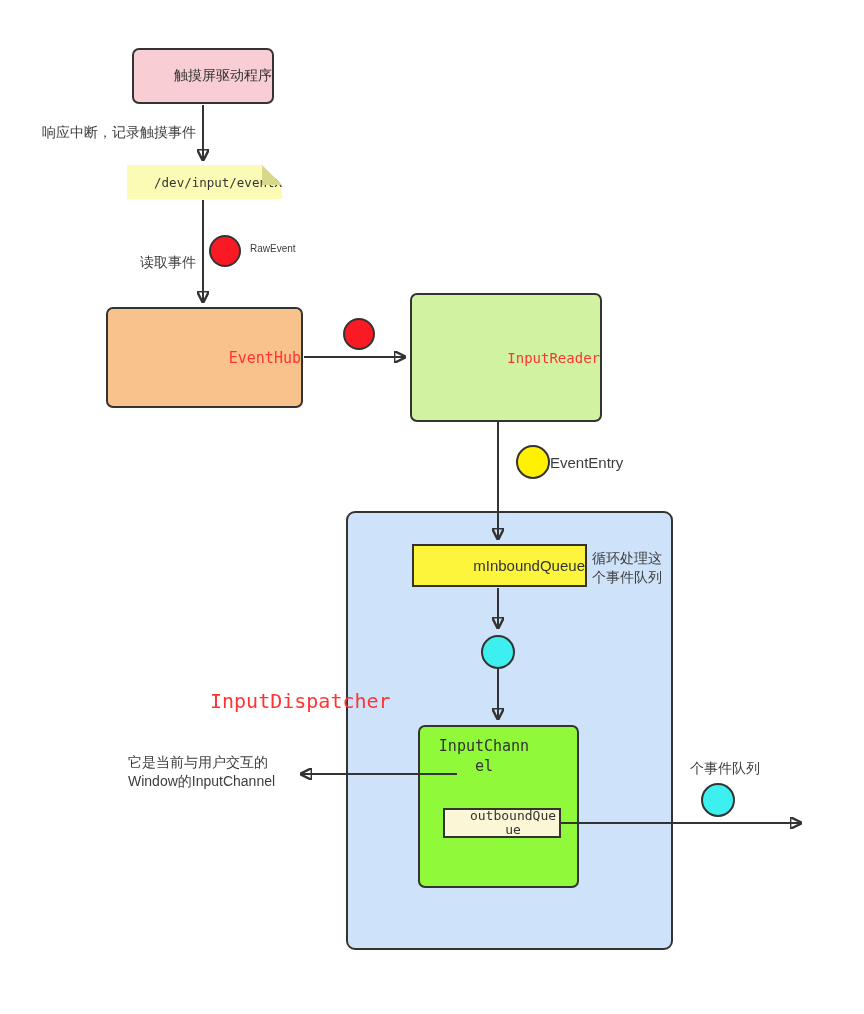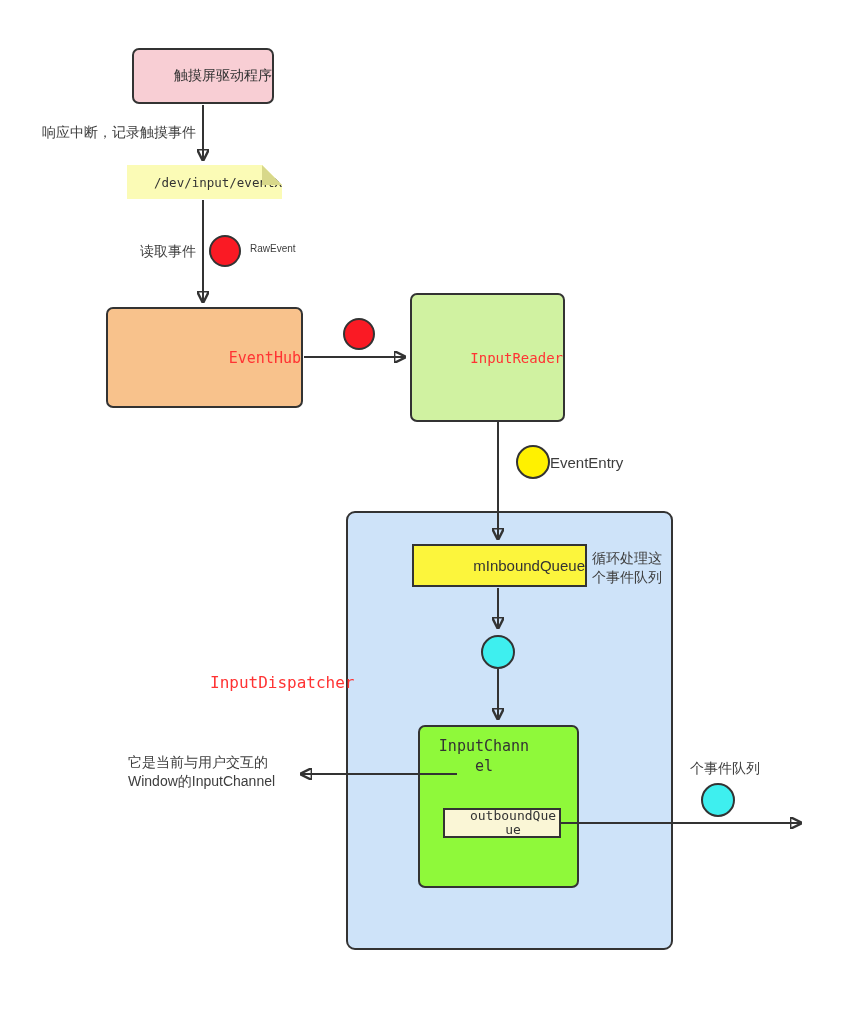--- a/index.html
+++ b/index.html
@@ -76,21 +76,21 @@
     <svg class="note-fold" width="20" height="20">
       <polygon points="0,0 20,0 20,20" fill="#ffffff"></polygon>
       <polygon points="0,0 20,20 0,20" fill="#d8d88a"></polygon>
     </svg>
   </div>
 
   <div class="box rounded" style="left: 106px; top: 307px; width: 197px; height: 101px; background-color: rgb(248, 194, 140);">
     <span class="red-code" style="font-size:15px;">EventHub</span>
   </div>
 
-  <div class="box rounded" style="left: 410px; top: 293px; width: 155px; height: 129px; background-color: rgb(208, 242, 161);">
+  <div class="box rounded" style="left: 410px; top: 293px; width: 192px; height: 129px; background-color: rgb(208, 242, 161);">
     <span class="red-code" style="font-size:14px;">InputReader</span>
   </div>
 
   <div class="box rounded" style="left: 346px; top: 511px; width: 327px; height: 439px; border-radius: 9px; background-color: rgb(206, 227, 249);"></div>
 
   <div class="box" style="left: 412px; top: 544px; width: 175px; height: 43px; background-color: rgb(252, 245, 60);">
     <span class="box-label" style="font-size:15px;">mInboundQueue</span>
   </div>
 
   <div class="box rounded" style="left: 418px; top: 725px; width: 161px; height: 163px; background-color: rgb(143, 249, 58);">
@@ -117,23 +117,23 @@
     <path d="M561,823 H801" marker-end="url(#ah)"></path>
   </svg>
 
   <div class="circle" style="left: 209px; top: 235px; width: 32px; height: 32px; background-color: rgb(250, 26, 36);"></div>
   <div class="circle" style="left: 343px; top: 318px; width: 32px; height: 32px; background-color: rgb(250, 26, 36);"></div>
   <div class="circle" style="left: 516px; top: 445px; width: 34px; height: 34px; background-color: rgb(255, 241, 0);"></div>
   <div class="circle" style="left: 481px; top: 635px; width: 34px; height: 34px; background-color: rgb(62, 239, 239);"></div>
   <div class="circle" style="left: 701px; top: 783px; width: 34px; height: 34px; background-color: rgb(62, 239, 239);"></div>
 
   <div class="lbl" style="left:42px;top:124px;">响应中断，记录触摸事件</div>
-  <div class="lbl" style="left:140px;top:243px;">读取事件</div>
+  <div class="lbl" style="left:140px;top:254px;">读取事件</div>
   <div class="lbl" style="left:250px;top:243px;font-size:10px;">RawEvent</div>
   <div class="lbl" style="left:550px;top:454px;font-size:15px;">EventEntry</div>
-  <div class="lbl red-code" style="left:210px;top:673px;font-size:16px;">InputDispatcher</div>
+  <div class="lbl red-code" style="left:210px;top:689px;font-size:20px;">InputDispatcher</div>
   <div class="lbl multiline" style="left:592px;top:549px;">循环处理这
 个事件队列</div>
   <div class="lbl multiline" style="left:128px;top:753px;width:172px;text-align:left;">它是当前与用户交互的
 Window的InputChannel</div>
   <div class="lbl" style="left:690px;top:760px;">个事件队列</div>
 
 </div>
 
 </body></html>

